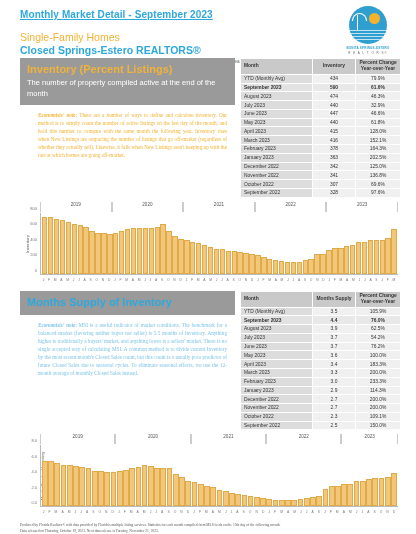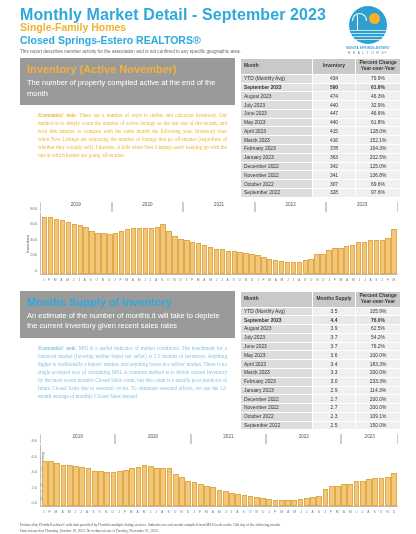--- a/index.html
+++ b/index.html
@@ -7,25 +7,26 @@
     width: 416px; height: 534px;
     background: #ffffff;
     font-family: "Liberation Sans", sans-serif;
     overflow: hidden;
   }
   .page { position: relative; width: 416px; height: 534px; padding: 0; }
 
   
   .header { position: relative; padding: 8px 16px 0 20px; height: 58px; }
   .h-title {
-    color: #2fa8dd; font-size: 16px; font-weight: bold;
+    color: #2fa8dd; font-size: 10px; font-weight: bold;
     letter-spacing: .1px; line-height: 13px;
     font-family: "Liberation Sans Narrow", "Liberation Sans", sans-serif;
+    text-decoration: underline;
   }
-  .h-sub { color: #f2b233; font-size: 10.5px; font-weight: bold; line-height: 13px; }
+  .h-sub { color: #f2b233; font-size: 10.5px; font-weight: normal; line-height: 13px; margin-top: 10px; }
   .h-assoc { color: #2fa8dd; font-size: 10.5px; font-weight: bold; line-height: 13px; }
   .h-desc { color: #5e6b73; font-size: 4.6px; line-height: 7px; margin-top: 1px; }
 
   .logo { position: absolute; right: 16px; top: 6px; width: 64px; text-align: center; }
   .logo-circle {
     width: 38px; height: 38px; border-radius: 50%;
     background: #2f9fd0; margin: 0 auto; position: relative; overflow: hidden;
   }
   .logo-sun { position: absolute; right: 7px; top: 7px; width: 11px; height: 11px;
     border-radius: 50%; background: #f5b22d; }
@@ -118,21 +119,21 @@
       </div>
       <div class="logo-txt1">BONITA SPRINGS-ESTERO</div>
       <div class="logo-txt2">R E A L T O R S®</div>
     </div>
   </div>
 
   <div class="section">
     <div class="sec-row">
       <div class="sec-left">
         <div class="banner">
-          <div class="banner-title gold">Inventory (Active November)</div>
+          <div class="banner-title gold">Inventory (Percent Listings)</div>
           <div class="banner-desc">The number of property compiled active at the end of the month</div>
         </div>
         <div class="note"><b>Economists' note</b><span>: There are a number of ways to define and calculate inventory. Our method is to simply count the number of active listings on the last day of the month, and hold this number to compare with the same month the following year. Inventory rises when New Listings are outpacing the number of listings that go off-market (regardless of whether they actually sell). Likewise, it falls when New Listings aren't keeping up with the rate at which homes are going off-market.</span></div>
       </div>
       <div class="sec-right">
         <table class="data">
           <colgroup>
               <col class="c1">
               <col class="c2">
               <col class="c3">
@@ -363,21 +364,20 @@
         <div class="xl">F</div>
         <div class="xl">M</div>
       </div>
   </div>
 
   <div class="section" style="margin-top:4px;">
     <div class="sec-row">
       <div class="sec-left">
         <div class="banner">
           <div class="banner-title blue">Months Supply of Inventory</div>
-          <div class="banner-desc">An estimate of the number of months it will take to deplete the current Inventory given recent sales rates</div>
         </div>
         <div class="note blue"><b>Economists' note</b><span>: MSI is a useful indicator of market conditions. The benchmark for a balanced market (favoring neither buyer nor seller) is 5.5 months of inventory. Anything higher is traditionally a buyers' market, and anything lower is a sellers' market. There is no single accepted way of calculating MSI. A common method is to divide current Inventory by the most recent month's Closed Sales count, but this count is a usually poor predictor of future Closed Sales due to seasonal cycles. To eliminate seasonal effects, we use the 12-month average of monthly Closed Sales instead.</span></div>
       </div>
       <div class="sec-right">
         <table class="data">
           <colgroup>
               <col class="c1">
               <col class="c2">
               <col class="c3">
             </colgroup>

